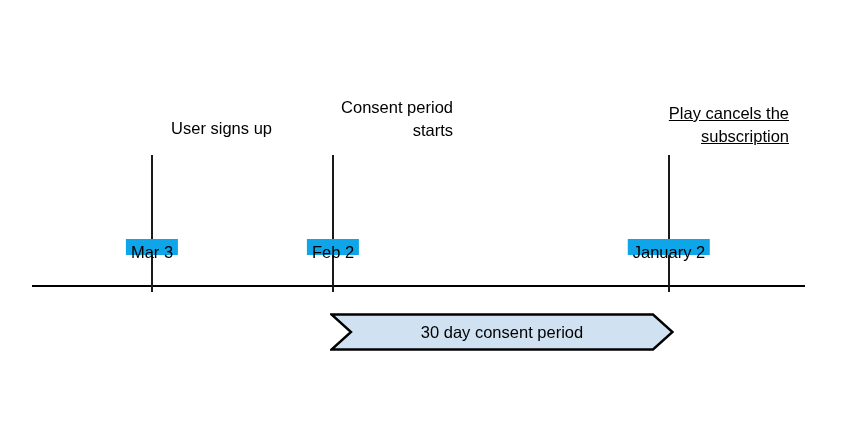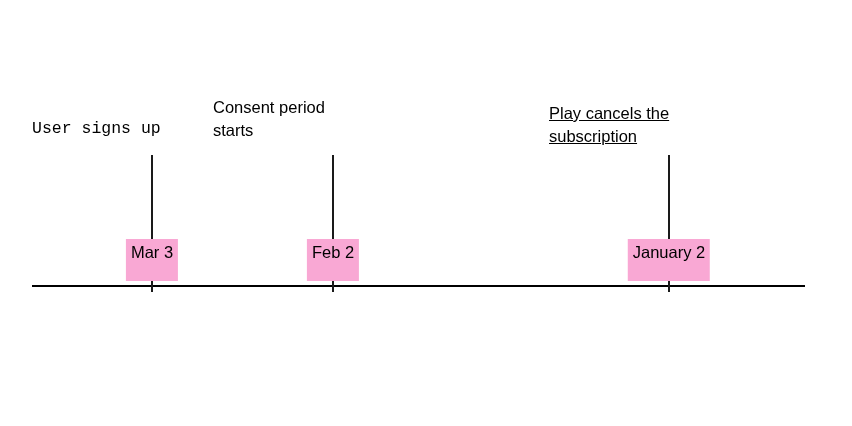--- a/index.html
+++ b/index.html
@@ -41,35 +41,35 @@
   .tick-line {
     position: absolute;
     left: -1px;
     width: 2px;
     background: #1a1a1a;
   }
   .event-title {
     position: absolute;
     width: 240px;
     left: -120px;
-    text-align: left;
+    text-align: right;
     font-size: 16.5px;
     line-height: 23px;
     color: #000000;
     white-space: pre-line;
   }
   .date-chip {
     position: absolute;
     top: 239px;
     transform: translateX(-50%);
-    background: #f9a8d4;
+    background: #0ea5e9;
     color: #000000;
     font-size: 16.5px;
     line-height: 27px;
-    height: 42px;
+    height: 16px;
     padding: 0 5px;
     white-space: nowrap;
   }
 
   
   .banner {
     position: absolute;
     left: 330px;
     top: 313px;
     width: 344px;
@@ -96,32 +96,38 @@
 </style>
 </head>
 <body>
 
 <div id="timeline-diagram">
 
   <div class="axis-line"></div>
 
   <div class="event" style="left:152px;">
     <div class="tick-line" style="top:155px;height:137px;"></div>
-    <div class="event-title" style="top:117px;font-family:Liberation Mono, monospace;">User signs up</div>
+    <div class="event-title" style="top:117px;">User signs up</div>
     <div class="date-chip">Mar 3</div>
   </div>
 
   <div class="event" style="left:333px;">
     <div class="tick-line" style="top:155px;height:137px;"></div>
     <div class="event-title" style="top:96px;">Consent period
 starts</div>
     <div class="date-chip">Feb 2</div>
   </div>
 
   <div class="event" style="left:669px;">
     <div class="tick-line" style="top:155px;height:137px;"></div>
     <div class="event-title" style="top:102px;text-decoration:underline;">Play cancels the
 subscription</div>
     <div class="date-chip">January 2</div>
   </div>
 
+  <div class="banner">
+    <svg viewBox="0 0 344 38" xmlns="http://www.w3.org/2000/svg">
+      <polygon points="1.5,1.5 323,1.5 342.5,19 323,36.5 1.5,36.5 21,19" fill="#d0e1f2" stroke="#000000" stroke-width="2.4" stroke-linejoin="miter"></polygon>
+    </svg>
+    <div class="banner-label">30 day consent period</div>
+  </div>
 
 </div>
 
 </body></html>

